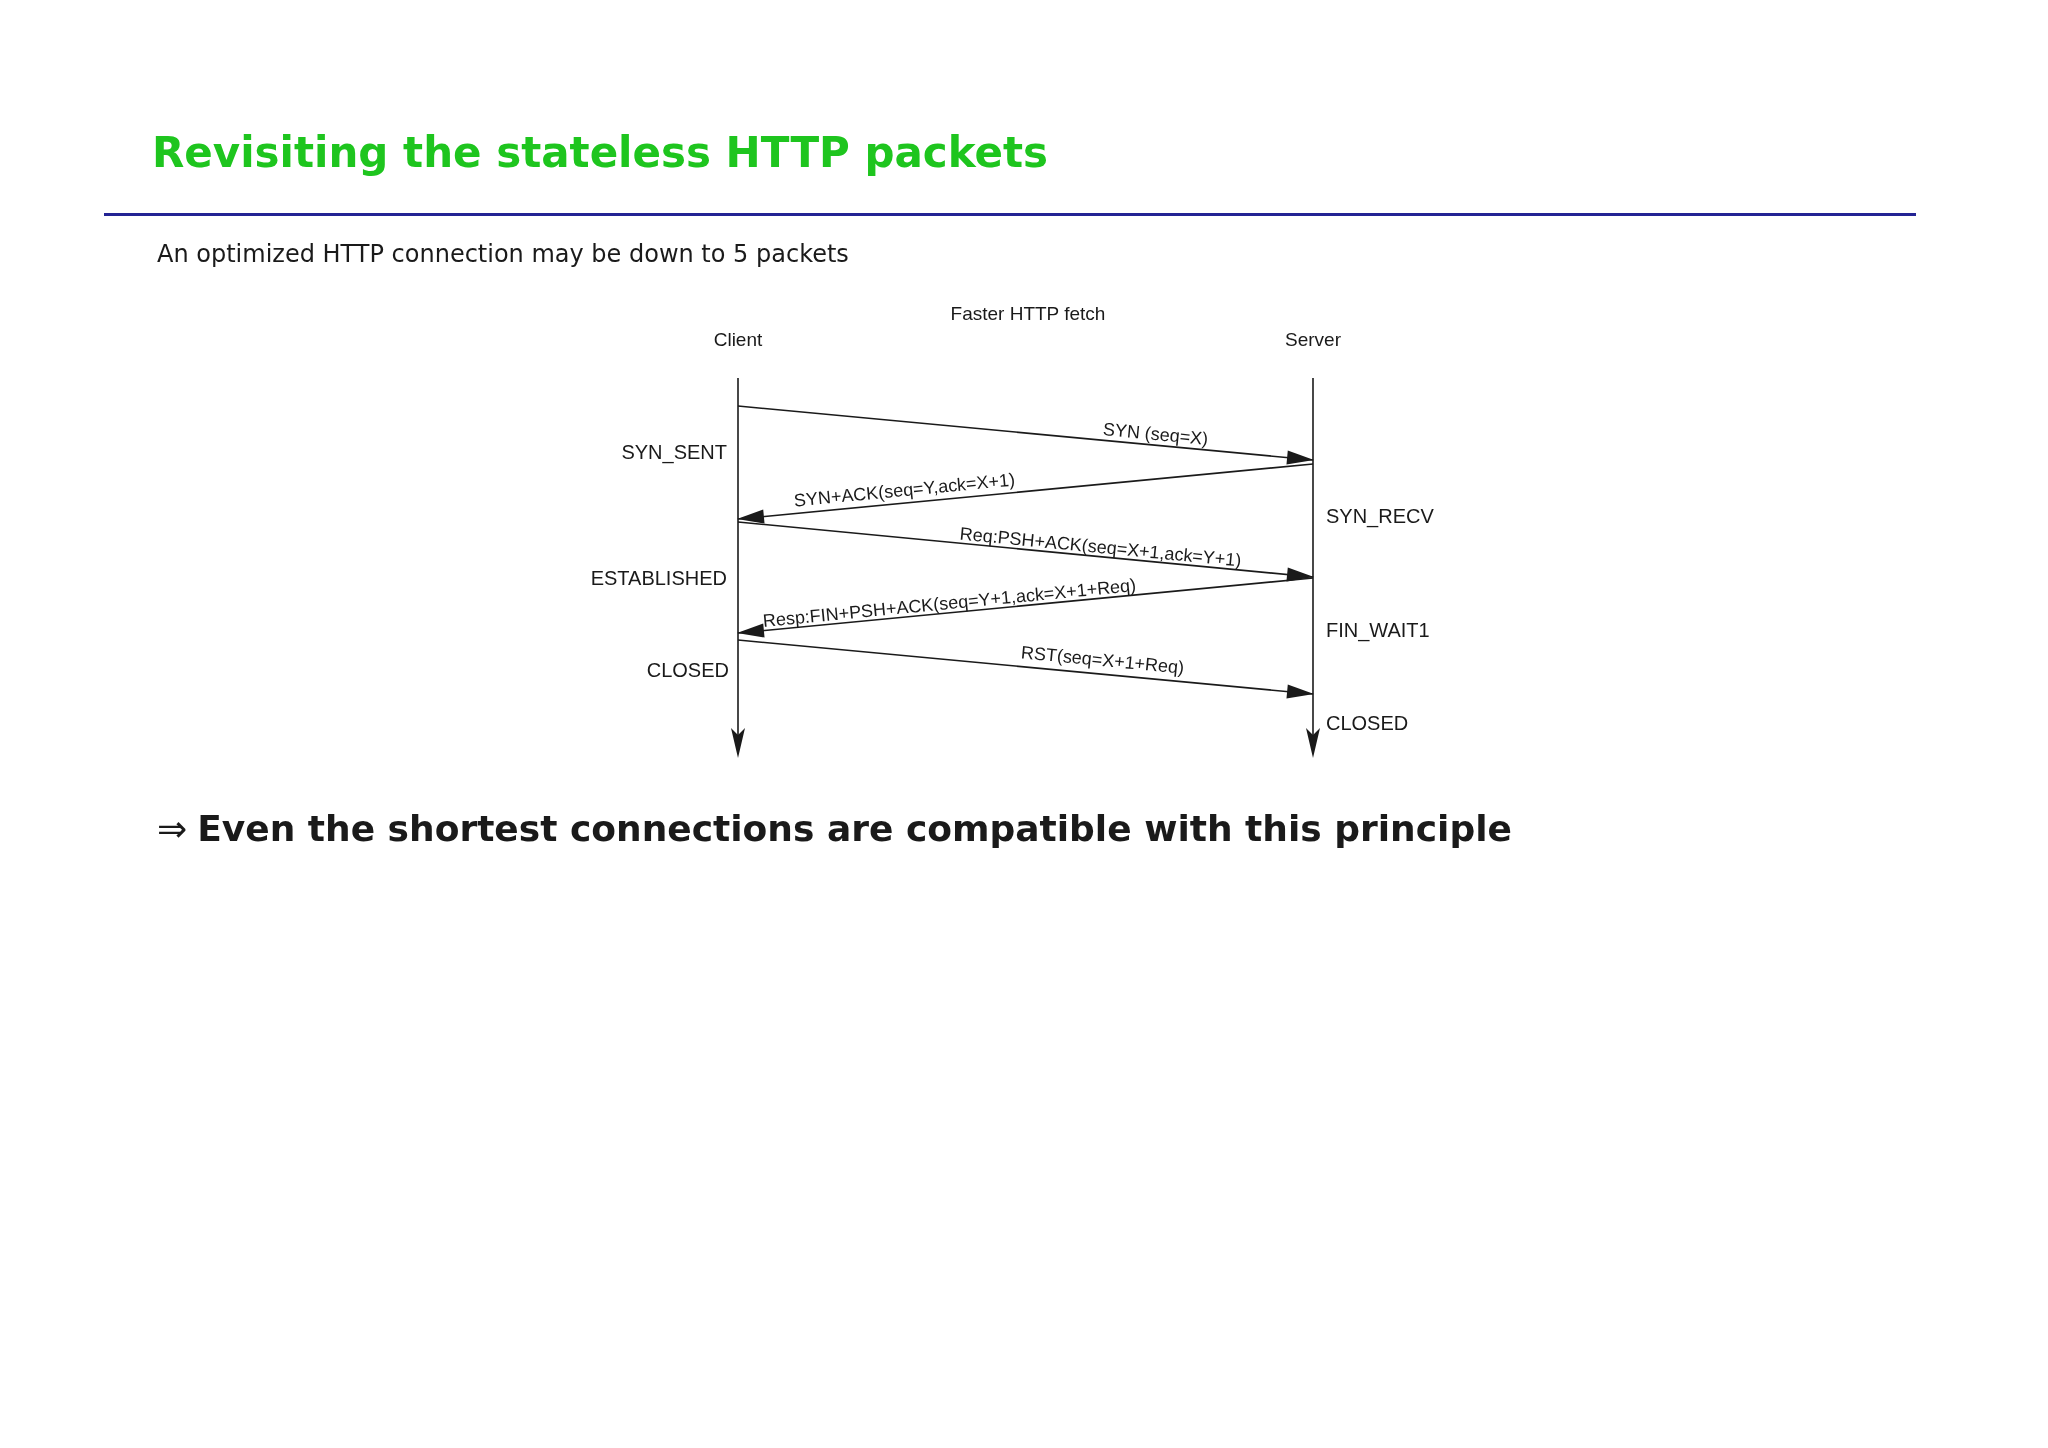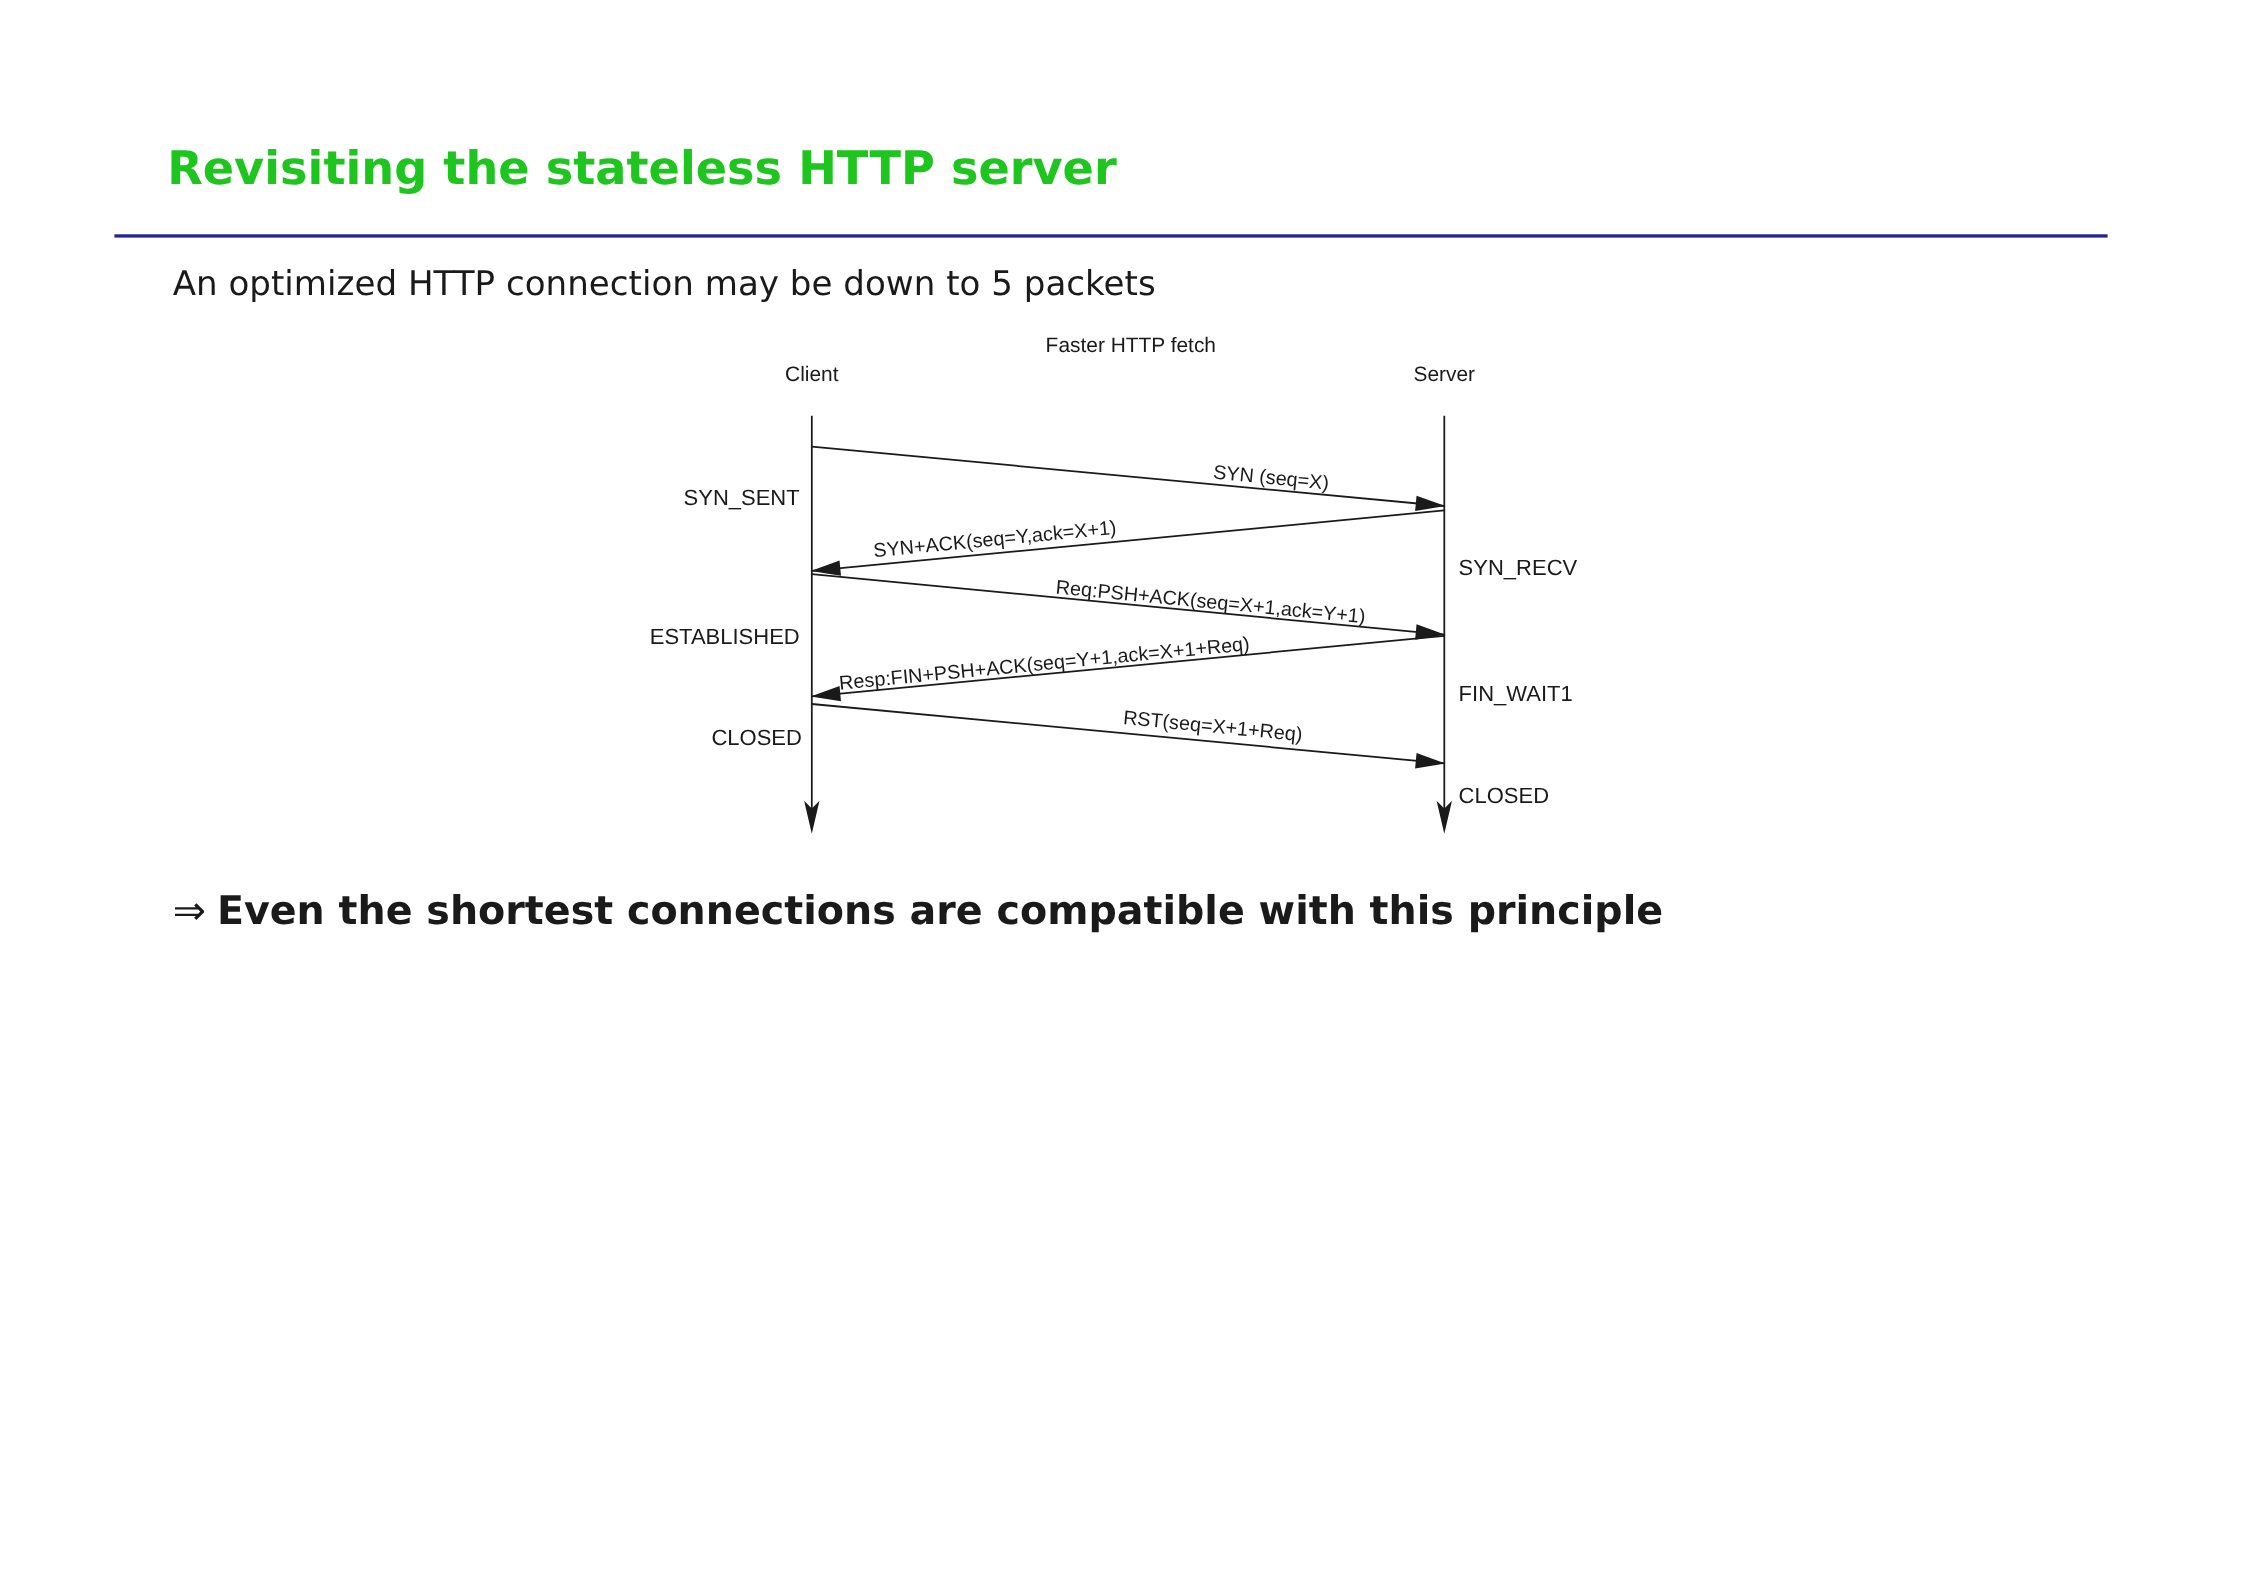--- a/index.html
+++ b/index.html
@@ -37,21 +37,21 @@
     top: 213px;
     width: 1812px;
     height: 3px;
     background: var(--rule-navy);
   }
   .intro {
     position: absolute;
     left: 157px;
     top: 240px;
     margin: 0;
-    font-size: 31px;
+    font-size: 24px;
     color: var(--ink);
     white-space: nowrap;
   }
   .diagram {
     position: absolute;
     left: 560px;
     top: 290px;
   }
   .conclusion {
     position: absolute;
@@ -82,21 +82,21 @@
     stroke-width: 1.6;
     fill: none;
   }
   svg .arrow-fill { fill: var(--ink); stroke: none; }
 </style>
 </head>
 <body>
 
 <div class="slide">
 
-  <h1 class="title">Revisiting the stateless HTTP server</h1>
+  <h1 class="title">Revisiting the stateless HTTP packets</h1>
 
   <div class="rule"></div>
 
   <p class="intro">An optimized HTTP connection may be down to 5 packets</p>
 
   <svg class="diagram" width="960" height="500" viewBox="0 0 960 500" xmlns="http://www.w3.org/2000/svg">
     <defs>
       <marker id="msg-arrowhead" markerUnits="userSpaceOnUse" markerWidth="30" markerHeight="18" refX="27" refY="9" orient="auto">
         <path class="arrow-fill" d="M1,2 L28,9 L1,16 Z"></path>
       </marker>

